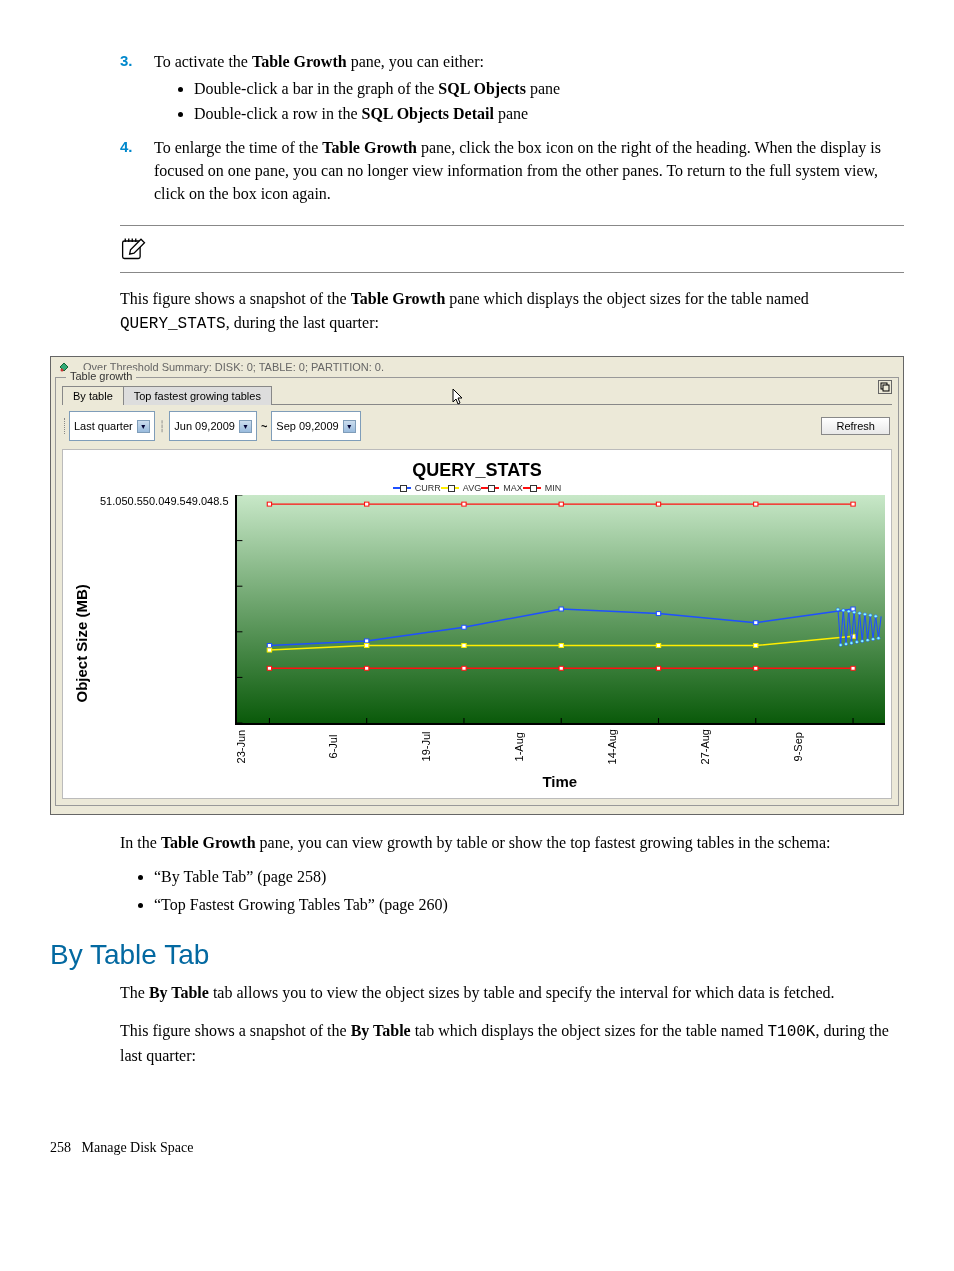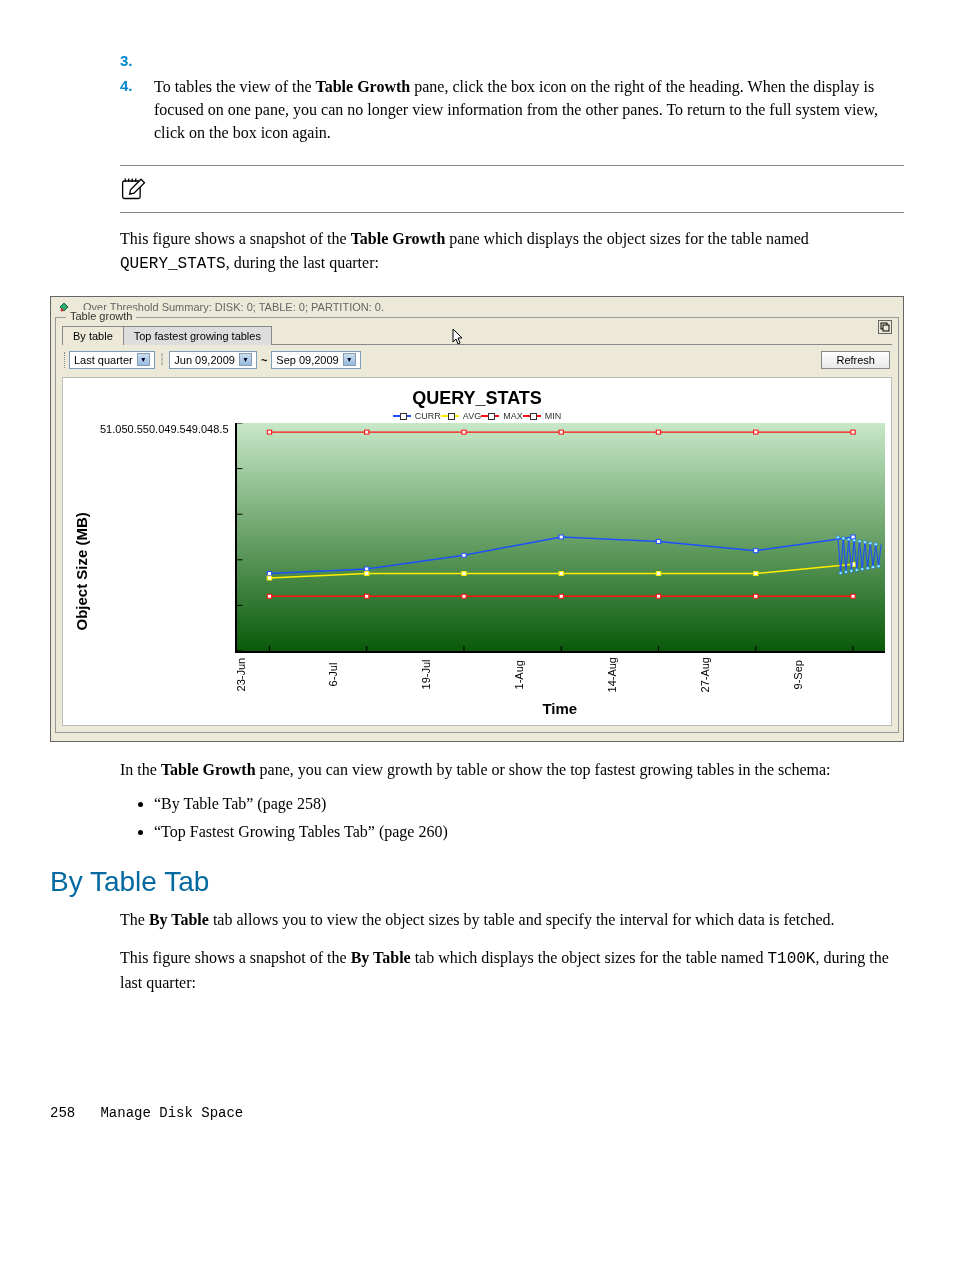--- a/index.html
+++ b/index.html
@@ -21,40 +21,40 @@
     .mono { font-family: 'Courier New', monospace; }
     .note-block { display: flex; margin-top: 16px; border-top: 1px solid #888; border-bottom: 1px solid #888; padding: 6px 0; }
     .note-icon { min-width: 40px; padding-top: 2px; }
     .note-icon svg { width: 28px; height: 28px; }
     .note-body { flex: 1; line-height: 1.5; }
     .note-label { color: #0088cc; font-weight: bold; font-family: Arial, sans-serif; margin-right: 10px; }
     .para { margin-top: 14px; line-height: 1.5; }
     .ul-main { list-style: disc; margin-left: 36px; margin-top: 10px; }
     .ul-main li { margin-bottom: 4px; line-height: 1.5; }
     .heading2 { font-family: Arial, sans-serif; font-weight: normal; color: #0369a1; font-size: 28px; margin-top: 22px; margin-bottom: 10px; }
-    .footer { margin-top: 110px; font-size: 14px; font-family: Liberation Mono, monospace; }
+    .footer { margin-top: 72px; font-size: 14px; font-family: Liberation Serif, serif; }
     .indent-block { margin-left: 70px; }
     .indent-list { margin-left: 104px; }
 
     
     .figure-wrap { margin: 20px 0 16px 0; border: 1px solid #666; background: #ece9d8; padding: 2px 4px 8px 4px; }
     .fig-titlebar { display: flex; align-items: center; font-family: Tahoma, Arial, sans-serif; font-size: 11px; color: #666; padding: 2px 4px; gap: 12px; }
     .fig-ico { width: 12px; height: 12px; display: inline-block; }
     .fieldset { border: 1px solid #999; margin: 2px 0 0 0; position: relative; padding: 8px 6px 6px 6px; background: #ece9d8; }
     .legend { position: absolute; top: -8px; left: 10px; background: #ece9d8; padding: 0 4px; font-family: Tahoma, Arial, sans-serif; font-size: 11px; color: #333; }
     .fieldset-popout { position: absolute; top: 2px; right: 6px; width: 14px; height: 14px; border: 1px solid #666; display: flex; align-items: center; justify-content: center; font-size: 10px; font-family: Arial; background: #ece9d8; }
     .tabs-row { display: flex; align-items: center; font-family: Tahoma, Arial, sans-serif; font-size: 11px; position: relative; }
     .tab { border: 1px solid #888; border-bottom: none; padding: 3px 10px; background: #ece9d8; }
     .tab.active { background: #ece9d8; position: relative; z-index: 2; }
     .tab.inactive { background: #ddd; margin-left: -1px; }
     .cursor-arrow { position: absolute; left: 390px; top: 2px; }
     .tab-underline { border-top: 1px solid #888; margin-top: -1px; }
     .toolbar { display: flex; align-items: center; font-family: Tahoma, Arial, sans-serif; font-size: 11px; padding: 4px 2px; gap: 6px; justify-content: space-between; margin-top: 2px; }
     .toolbar-left { display: flex; align-items: center; gap: 4px; }
-    .dd { border: 1px solid #7f9db9; background: #fff; padding: 1px 4px; display: inline-flex; align-items: center; gap: 4px; height: 18px; }
+    .dd { border: 1px solid #7f9db9; background: #fff; padding: 1px 4px; display: inline-flex; align-items: center; gap: 4px; height: 30px; }
     .dd-arrow { width: 13px; height: 13px; background: linear-gradient(#cde, #9bd); border: 1px solid #7f9db9; display: inline-flex; align-items: center; justify-content: center; font-size: 8px; color: #003; }
     .refresh-btn { border: 1px solid #888; background: linear-gradient(#fff, #e8e8e8); padding: 2px 14px; font-family: Tahoma, Arial, sans-serif; font-size: 11px; }
     .chart-box { background: #fff; border: 1px solid #bbb; margin-top: 4px; padding: 4px 6px 6px 6px; }
     .chart-title { text-align: center; font-family: Arial, sans-serif; font-weight: bold; font-size: 18px; padding: 6px 0 2px 0; }
     .chart-legend { display: flex; justify-content: center; gap: 0; font-family: Arial, sans-serif; font-size: 9px; color: #333; margin-bottom: 2px; }
     .lg-item { display: flex; align-items: center; gap: 4px; }
     .lg-swatch { width: 18px; height: 2px; position: relative; }
     .lg-swatch::after { content: ''; position: absolute; left: 7px; top: -2px; width: 5px; height: 5px; border: 1px solid; background: #fff; }
     .chart-area { display: flex; }
     .y-label { writing-mode: vertical-rl; transform: rotate(180deg); font-family: Arial, sans-serif; font-weight: bold; font-size: 15px; text-align: center; padding: 0 4px; }
@@ -66,28 +66,35 @@
     .x-label { text-align: center; font-family: Arial, sans-serif; font-weight: bold; font-size: 15px; padding: 8px 0 2px 0; }
     .tilde { color: #000; font-weight: bold; }
   </style>
 </head>
 <body>
 
 <div class="indent-block">
   <div class="ol-item">
     <div class="ol-num">3.</div>
     <div class="ol-body">
+      <p>
+        <span>To activate the </span><span class="bold">Table Growth</span><span> pane, you can either:</span>
+      </p>
+      <ul class="ul-sub">
+        <li><span>Double-click a bar in the graph of the </span><span class="bold">SQL Objects</span><span> pane</span></li>
+        <li><span>Double-click a row in the </span><span class="bold">SQL Objects Detail</span><span> pane</span></li>
+      </ul>
     </div>
   </div>
 
   <div class="ol-item">
     <div class="ol-num">4.</div>
     <div class="ol-body">
       <p>
-        <span>To tables the view of the </span><span class="bold">Table Growth</span><span> pane, click the box icon on the right of the heading. When the display is focused on one pane, you can no longer view information from the other panes. To return to the full system view, click on the box icon again.</span>
+        <span>To enlarge the time of the </span><span class="bold">Table Growth</span><span> pane, click the box icon on the right of the heading. When the display is focused on one pane, you can no longer view information from the other panes. To return to the full system view, click on the box icon again.</span>
       </p>
     </div>
   </div>
 </div>
 
 <div class="note-block" style="margin-left:70px;">
   <div class="note-icon">
     <svg viewBox="0 0 32 32">
         <g stroke="#000" stroke-width="1.5" fill="none">
           <rect x="3" y="8" width="20" height="20" rx="2"></rect>

